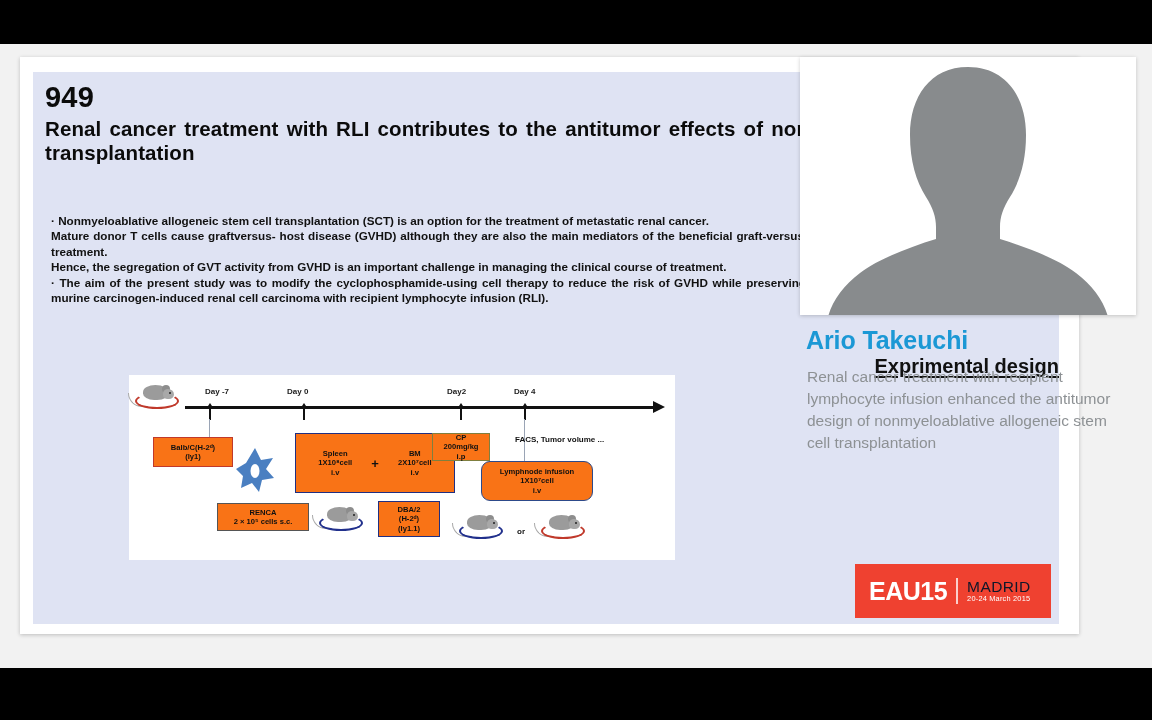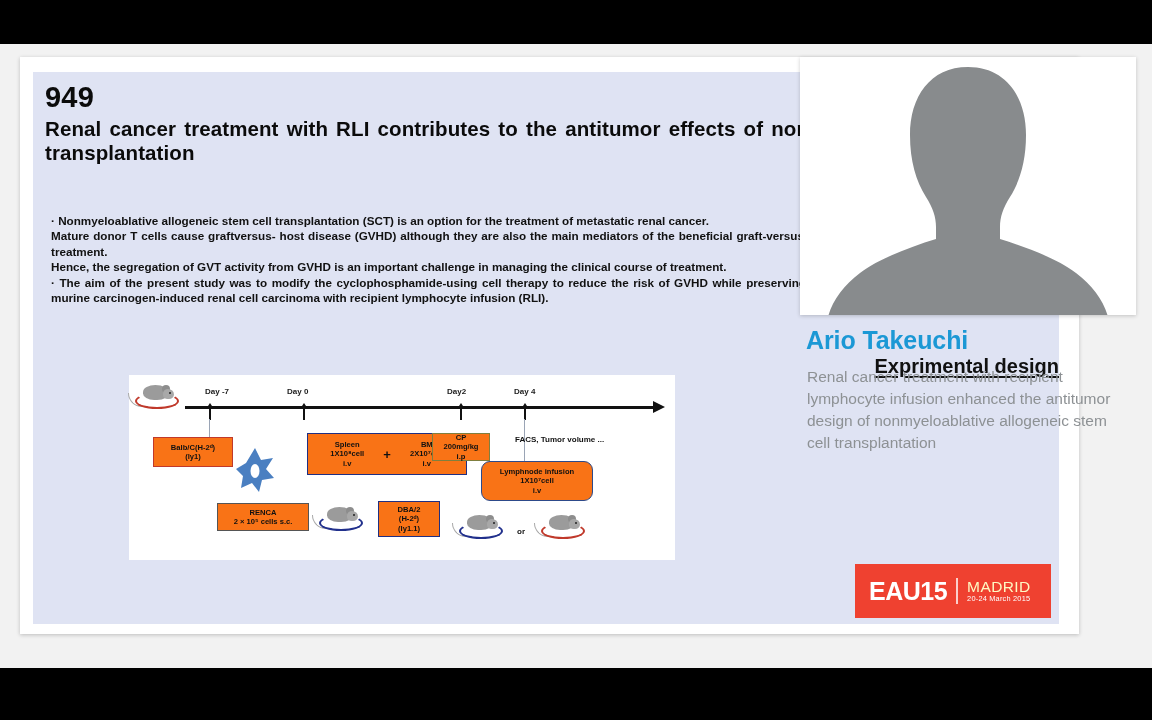--- a/index.html
+++ b/index.html
@@ -162,21 +162,21 @@
     display: flex; align-items: center;
   }
   .eau .e1 {
     color:#fff; font-size: 25px; font-weight: bold; letter-spacing: -.5px;
     margin-left: 14px; line-height:1;
   }
   .eau .bar {
     width: 2px; height: 26px; background: rgba(255,255,255,.75); margin: 0 9px;
   }
   .eau .e2 { line-height: 1.02; }
-  .eau .e2 .top { color:#fef9c3; font-size: 15.5px; letter-spacing: .4px; }
+  .eau .e2 .top { color:#0f172a; font-size: 15.5px; letter-spacing: .4px; }
   .eau .e2 .sub { color:#fff; font-size: 7.4px; letter-spacing: .2px; }
   .photo-card {
     position: absolute;
     left: 800px; top: 13px;
     width: 336px; height: 258px;
     background: #ffffff;
     box-shadow: 0 1px 4px rgba(0,0,0,.2);
     overflow: hidden;
   }
   .silhouette {
@@ -246,21 +246,21 @@
 (ly1)</div>
 
           <svg class="star" style="left:106px;top:72px;width:40px;height:46px;" viewBox="0 0 40 46">
             <path d="M20 1 L26 13 L38 11 L31 22 L39 31 L27 33 L24 45 L17 36 L6 41 L8 29 L1 22 L11 16 Z" fill="#4a7fc1"></path>
             <ellipse cx="20" cy="24" rx="4.5" ry="7" fill="#ffffff"></ellipse>
           </svg>
 
           <div class="box plain dg-lbl" style="left:88px;top:128px;width:92px;height:28px;">RENCA
 2 × 10⁵ cells  s.c.</div>
 
-          <div class="box blue" style="left:166px;top:58px;width:160px;height:42px;margin-left:12px;">
+          <div class="box blue" style="left:166px;top:58px;width:160px;height:60px;">
             <span class="dg-lbl" style="width:62px;">Spleen
 1X10⁸cell
 i.v</span>
             <span class="plus" style="position:relative;margin:0 5px;">+</span>
             <span class="dg-lbl" style="width:62px;">BM
 2X10⁷cell
 i.v</span>
           </div>
 
           <div class="mouse" style="left:190px;top:128px;">

